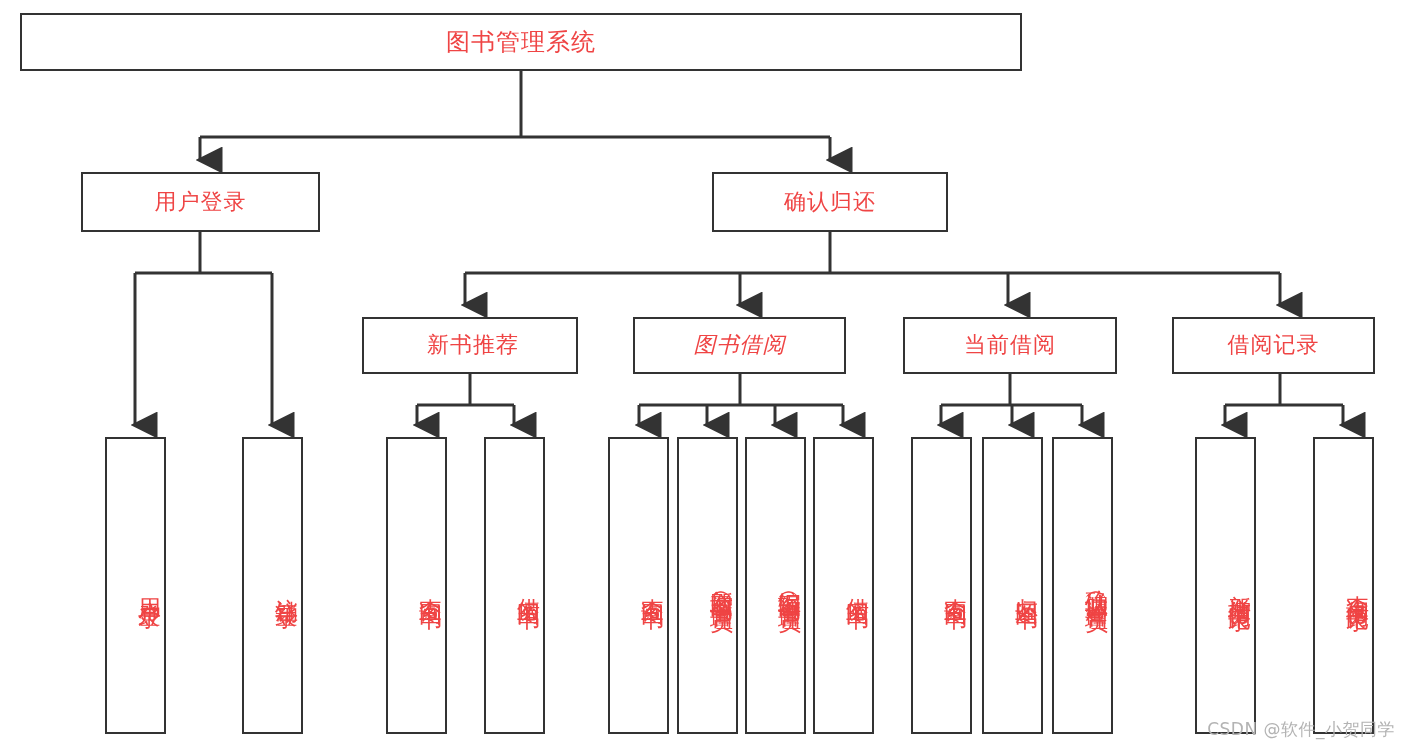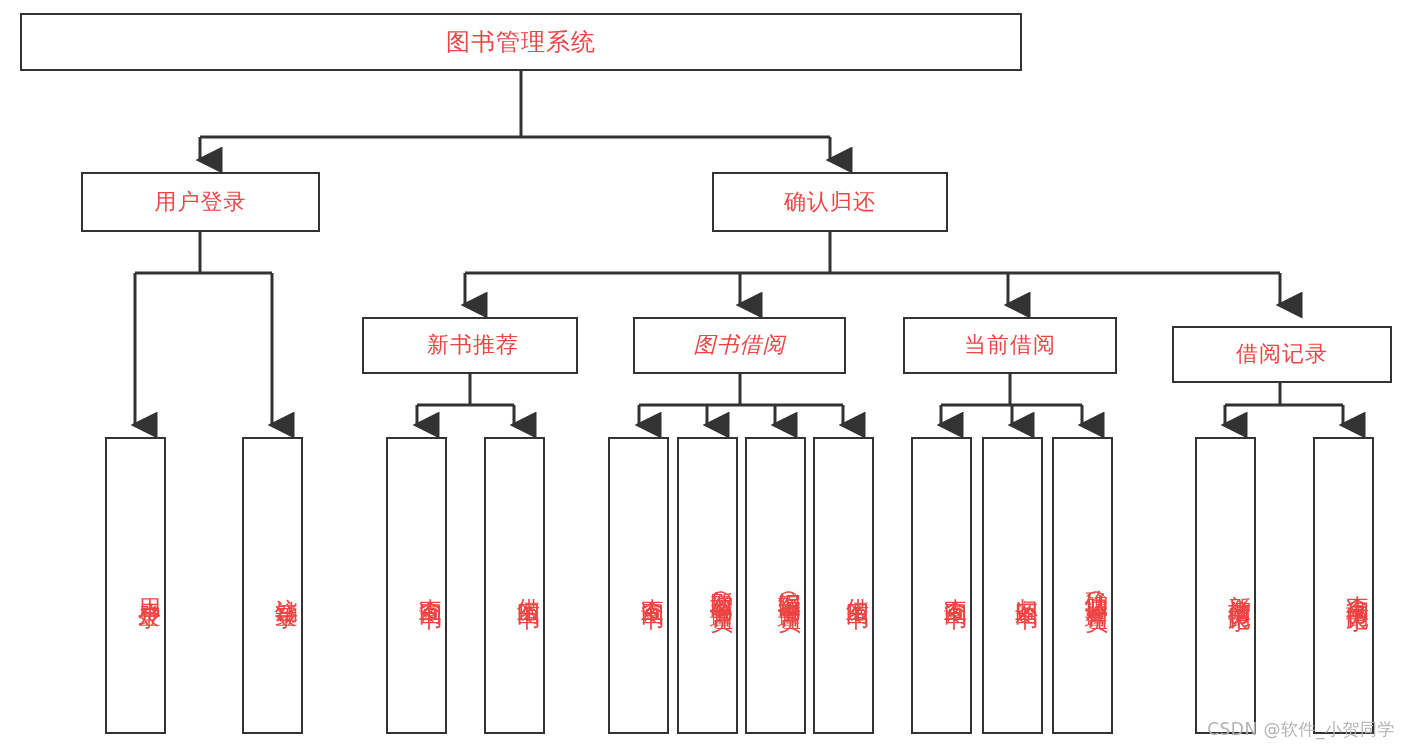--- a/index.html
+++ b/index.html
@@ -139,21 +139,21 @@
 
   <div class="node horiz" style="left:362px; top:317px; width:216px; height:57px;padding-left:6px;">
     <span>新书推荐</span>
   </div>
   <div class="node horiz" style="left:633px; top:317px; width:213px; height:57px;font-style:italic;">
     <span>图书借阅</span>
   </div>
   <div class="node horiz" style="left:903px; top:317px; width:214px; height:57px;text-align:right;">
     <span>当前借阅</span>
   </div>
-  <div class="node horiz" style="left:1172px; top:326px; width:220px; height:57px;">
+  <div class="node horiz" style="left:1172px; top:317px; width:203px; height:57px;">
     <span>借阅记录</span>
   </div>
 
   <div class="node vert" style="left:105px; top:437px; width:61px; height:297px;">
     <span>用户登录</span>
   </div>
   <div class="node vert" style="left:242px; top:437px; width:61px; height:297px;">
     <span>注销登录</span>
   </div>
   <div class="node vert" style="left:386px; top:437px; width:61px; height:297px;">

